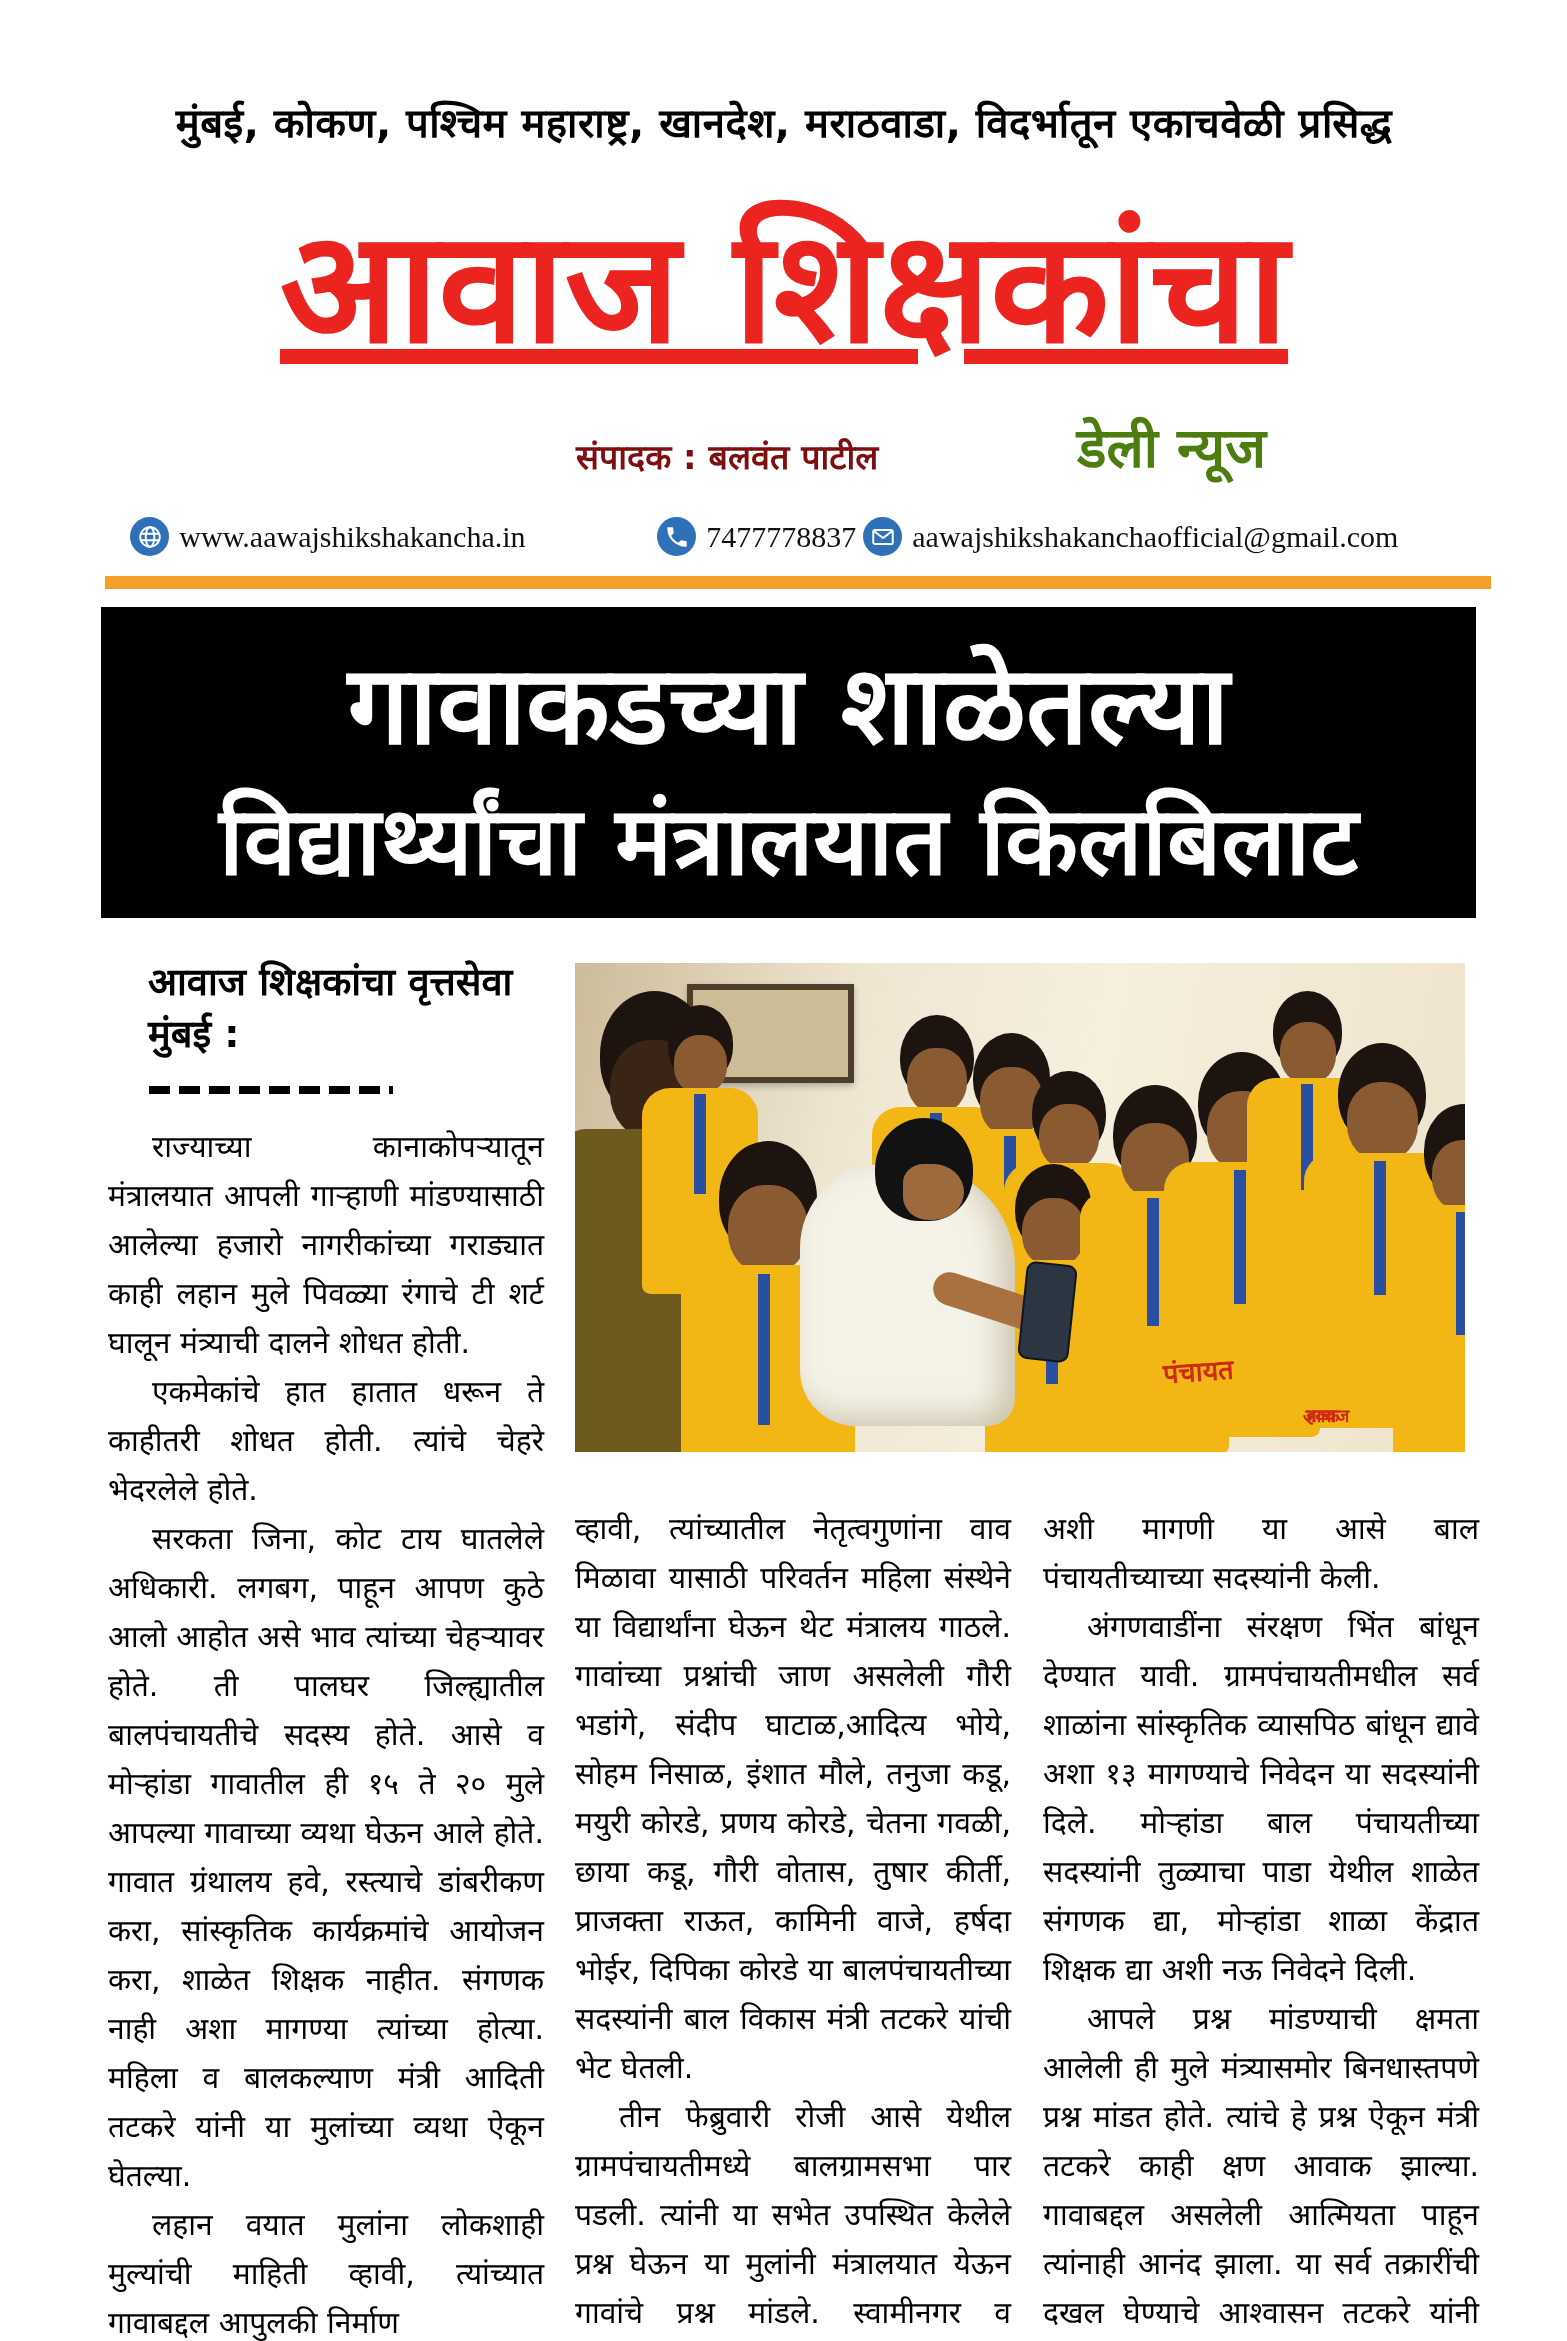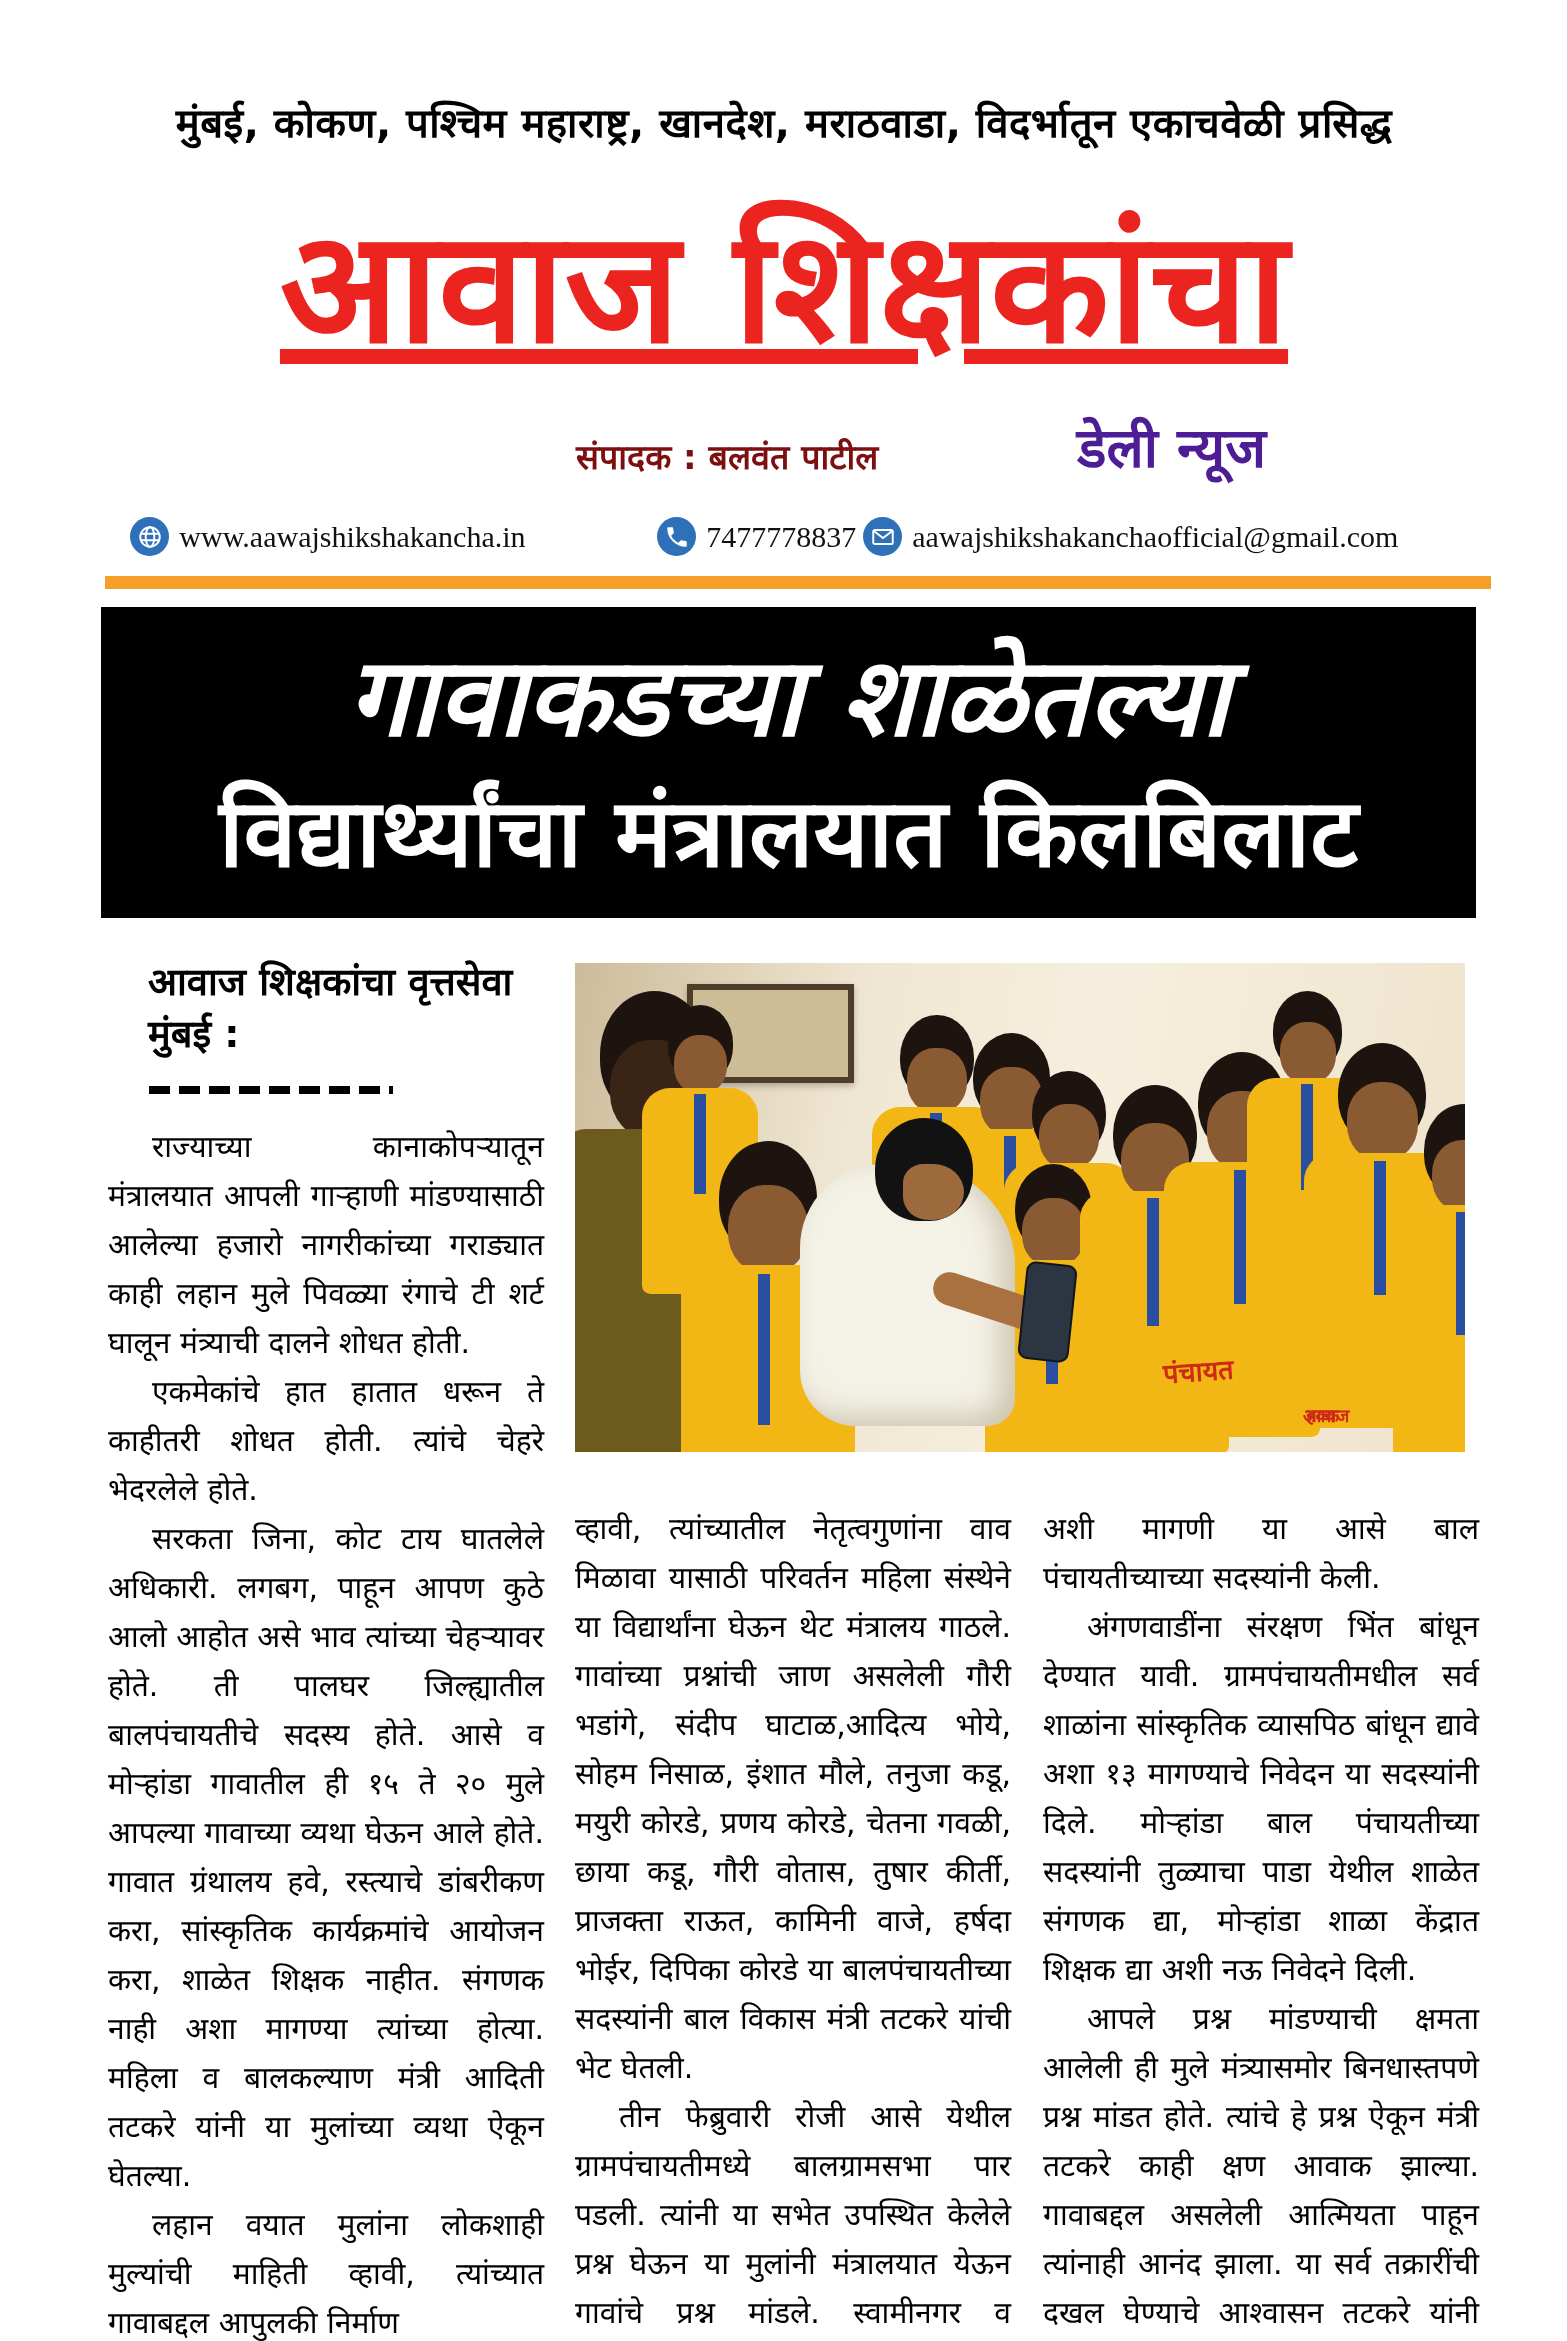--- a/index.html
+++ b/index.html
@@ -19,21 +19,21 @@
   .contact-item{top:514px;height:45px;display:flex;align-items:center;gap:10.3px;
                 font-family:"Liberation Serif",serif;font-size:30px;color:#111;}
   .contact-icon{width:39px;height:39px;border-radius:50%;display:flex;align-items:center;
                 justify-content:center;flex:0 0 auto;}
   .contact-icon svg{width:26px;height:26px;}
 
   .orange-bar{left:105px;top:576px;width:1386px;height:13px;}
 
   
   .banner{left:101px;top:607px;width:1375px;height:311px;background:#000;text-align:center;color:#fff;}
-  .banner .l1{margin-top:20px;font-size:109px;line-height:141px;font-weight:bold;font-style:italic;}
+  .banner .l1{margin-top:28px;font-size:109px;line-height:141px;font-weight:bold;}
   .banner .l2{font-size:95px;line-height:131px;font-weight:bold;}
 
   
   .byline{font-size:38px;font-weight:bold;line-height:52px;}
   .dashes{left:149px;top:1086px;width:244px;height:7.5px;
           background:repeating-linear-gradient(90deg,#000 0 20.6px,transparent 20.6px 30px);}
   .col{width:436px;font-size:30px;line-height:49px;text-align:justify;}
   .col p{margin:0;text-indent:44px;}
   .col.cont p:first-child{text-indent:0;}
 
@@ -54,21 +54,21 @@
   .shirt-word{color:#cf2a15;font-weight:bold;font-size:19.7px;}
 </style>
 </head>
 <body>
 
 <div class="page">
 
   <div class="abs tagline" style="color: #000000;">मुंबई, कोकण, पश्चिम महाराष्ट्र, खानदेश, मराठवाडा, विदर्भातून एकाचवेळी प्रसिद्ध</div>
   <div class="abs masthead" style="color: rgb(236, 36, 32);">आवाज शिक्षकांचा</div>
   <div class="abs editorline" style="color: rgb(125, 15, 17);">संपादक : बलवंत पाटील</div>
-  <div class="abs edition" style="color: #4c1d95;">डेली न्यूज</div>
+  <div class="abs edition" style="color: #4d7c0f;">डेली न्यूज</div>
 
   <div class="abs contact-item" style="left:130px;">
     <span class="contact-icon icon-bg" style="background: rgb(46, 113, 184);">
       <svg viewBox="0 0 24 24" fill="none" stroke="#fff" stroke-width="1.8">
         <circle cx="12" cy="12" r="9"></circle>
           <ellipse cx="12" cy="12" rx="4" ry="9"></ellipse>
         <path d="M3.5 9h17M3.5 15h17"></path>
       </svg>
     </span>
     <span>www.aawajshikshakancha.in</span>

